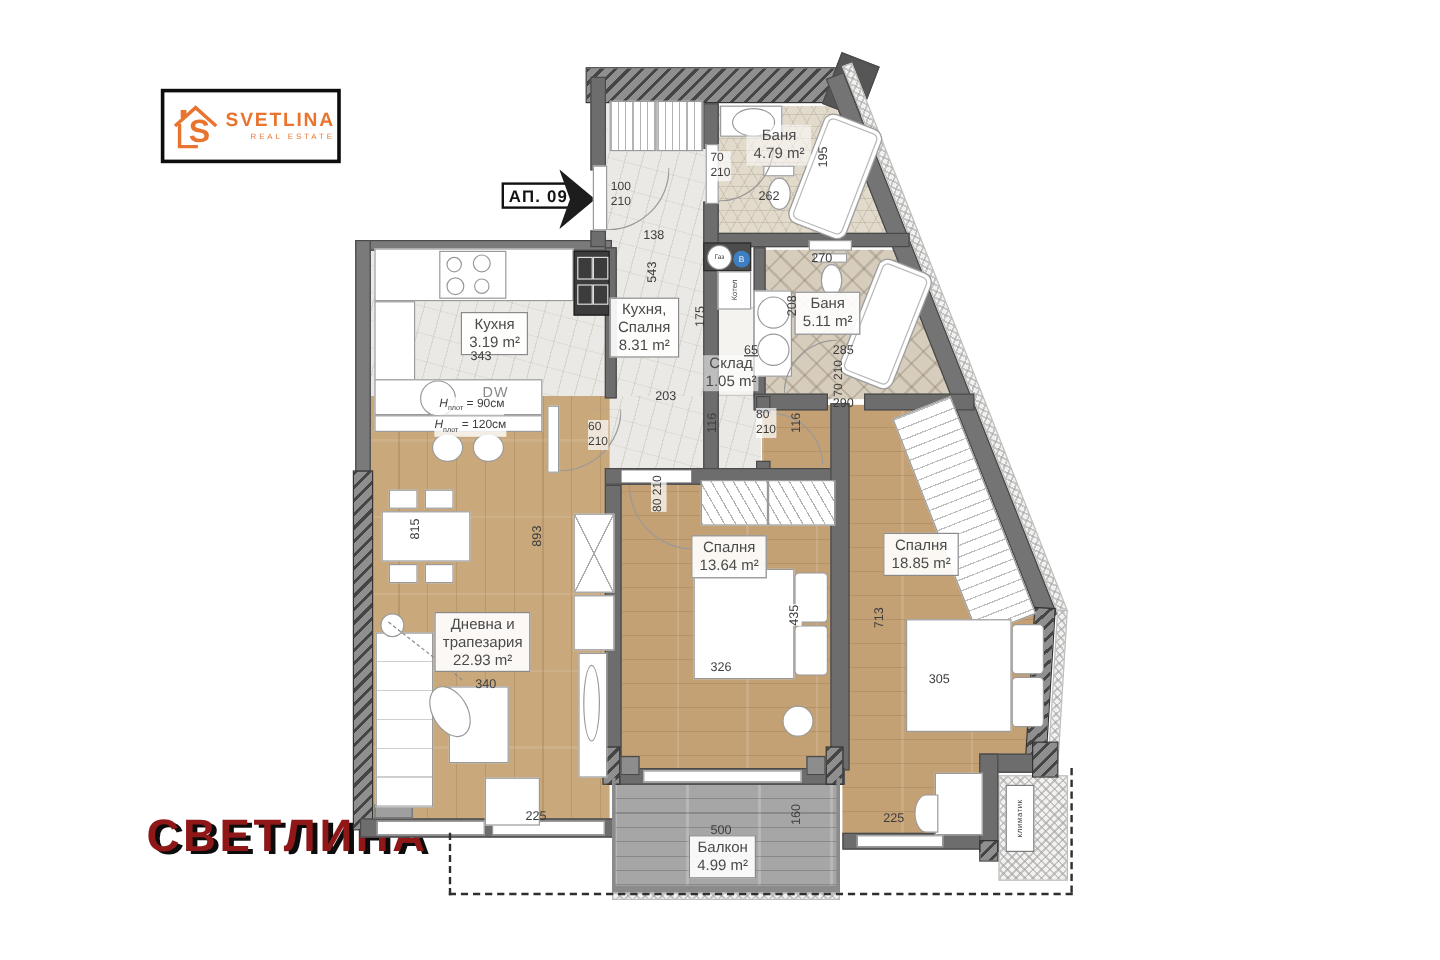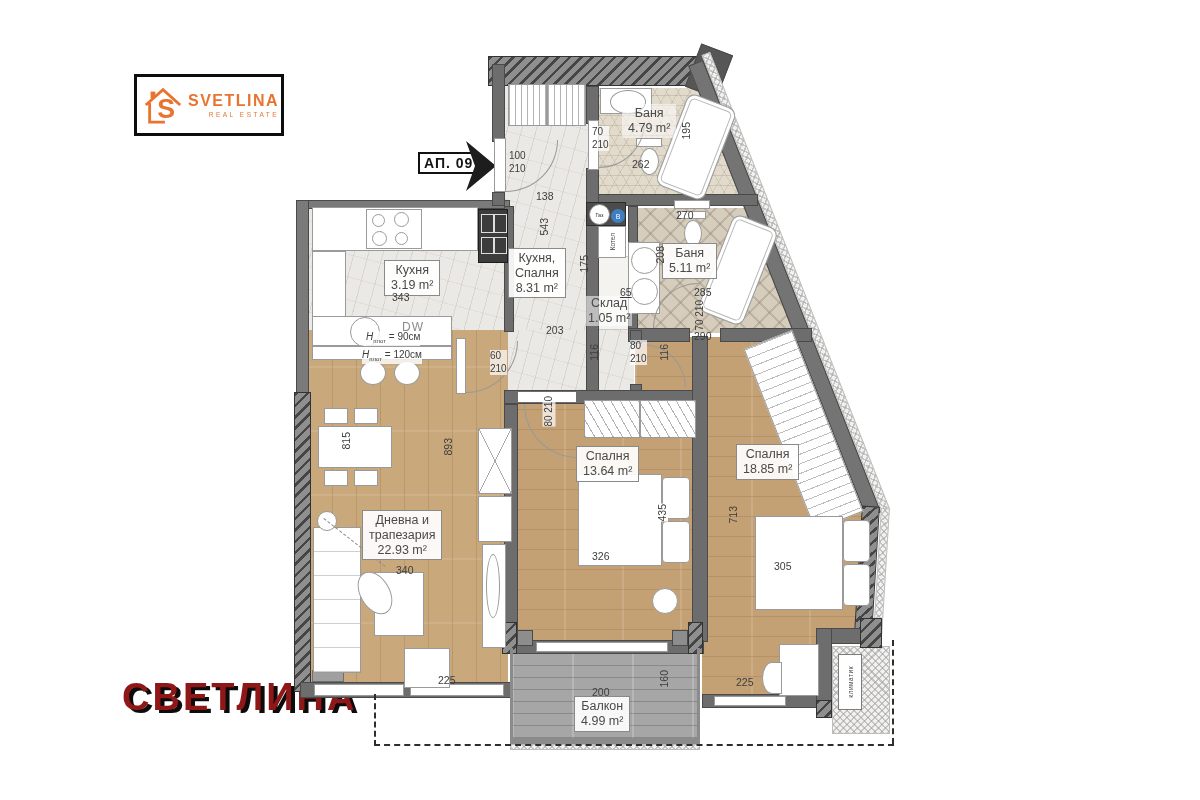--- a/index.html
+++ b/index.html
@@ -316,21 +316,21 @@
   <div class="dimv" style="left:442px;top:438px;">893</div>
   <div class="dim" style="left:396px;top:564px;">340</div>
   <div class="dim" style="left:438px;top:674px;">225</div>
 
   <div class="dim" style="left:592px;top:540px;margin-top:10px;">326</div>
   <div class="dimv" style="left:656px;top:504px;background:#fff;">435</div>
   <div class="dimv" style="left:727px;top:506px;">713</div>
   <div class="dim" style="left:774px;top:560px;background:#fff;">305</div>
   <div class="dim" style="left:736px;top:676px;">225</div>
 
-  <div class="dim" style="left:592px;top:686px;">200</div>
+  <div class="dim" style="left:592px;top:686px;">500</div>
   <div class="dimv" style="left:658px;top:670px;">160</div>
 
   <div class="stack" style="left:509px;top:150px;">
     <span>100</span><br><span>210</span>
   </div>
   <div class="stack" style="left:592px;top:126px;background:rgba(255,255,255,.7);">
     <span>70</span><br><span>210</span>
   </div>
   <div class="stack" style="left:694px;top:300px;writing-mode:vertical-rl;transform:rotate(180deg);">
     <span>70</span> <span>210</span>

